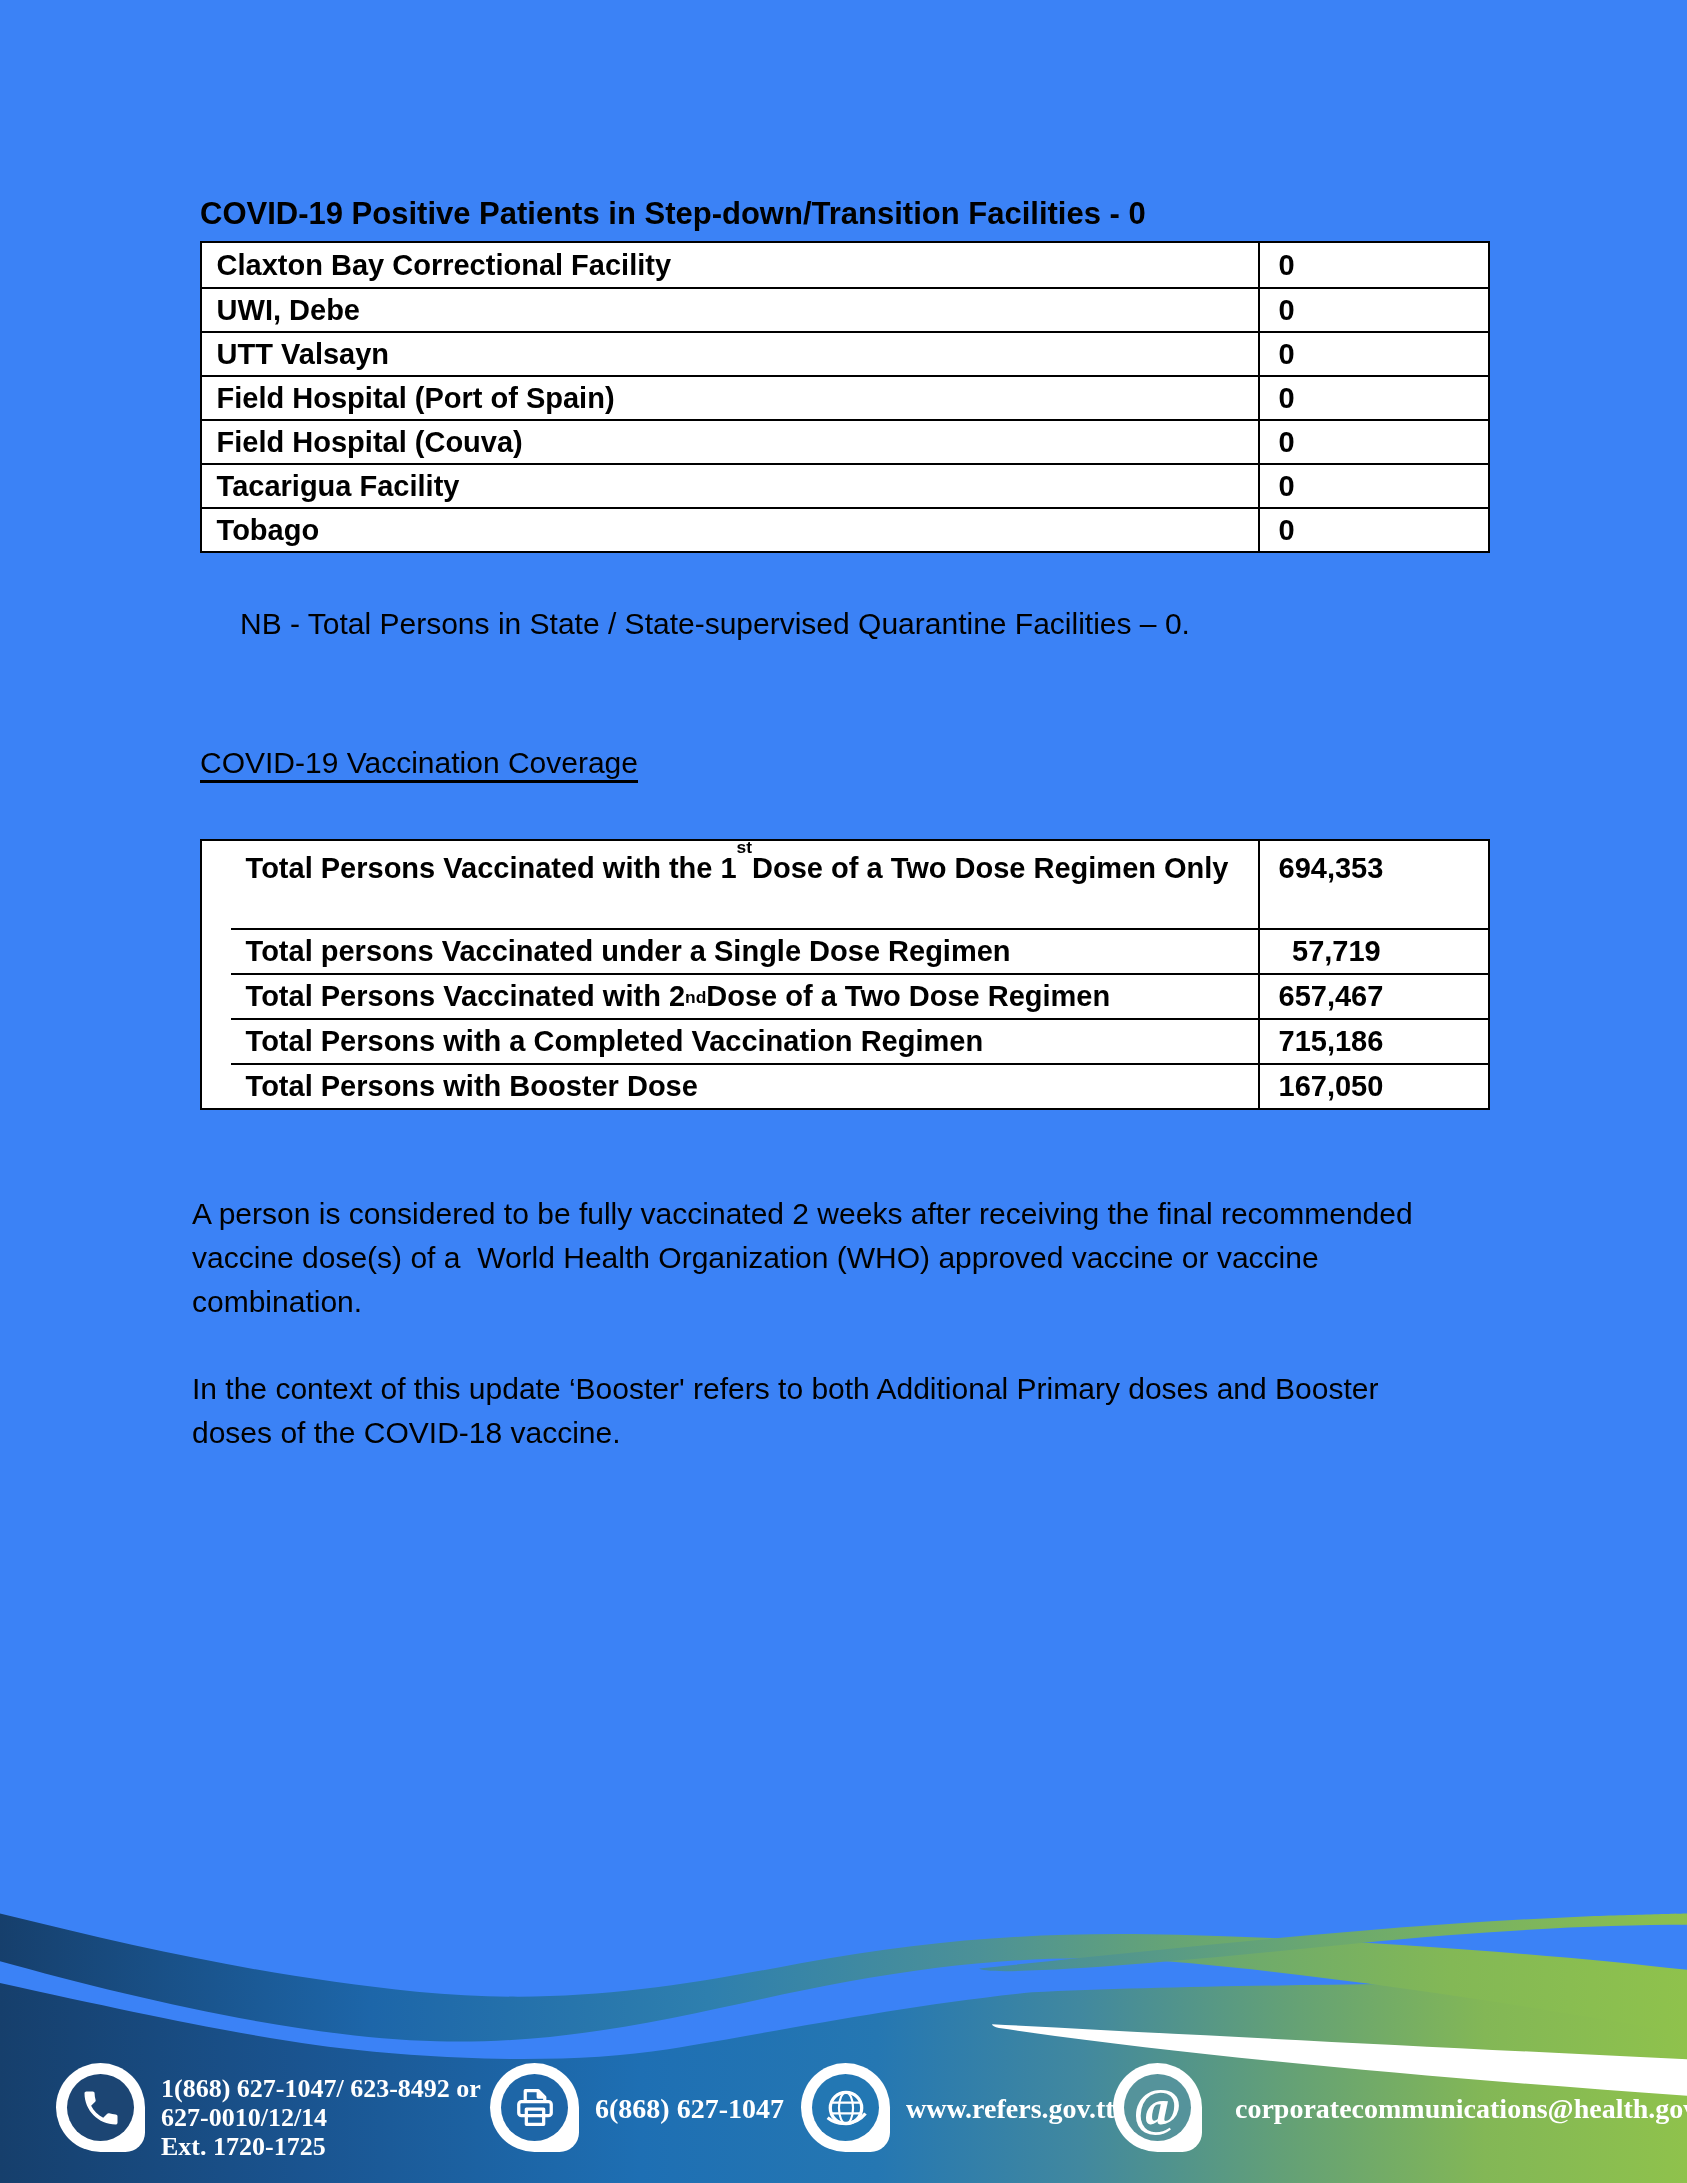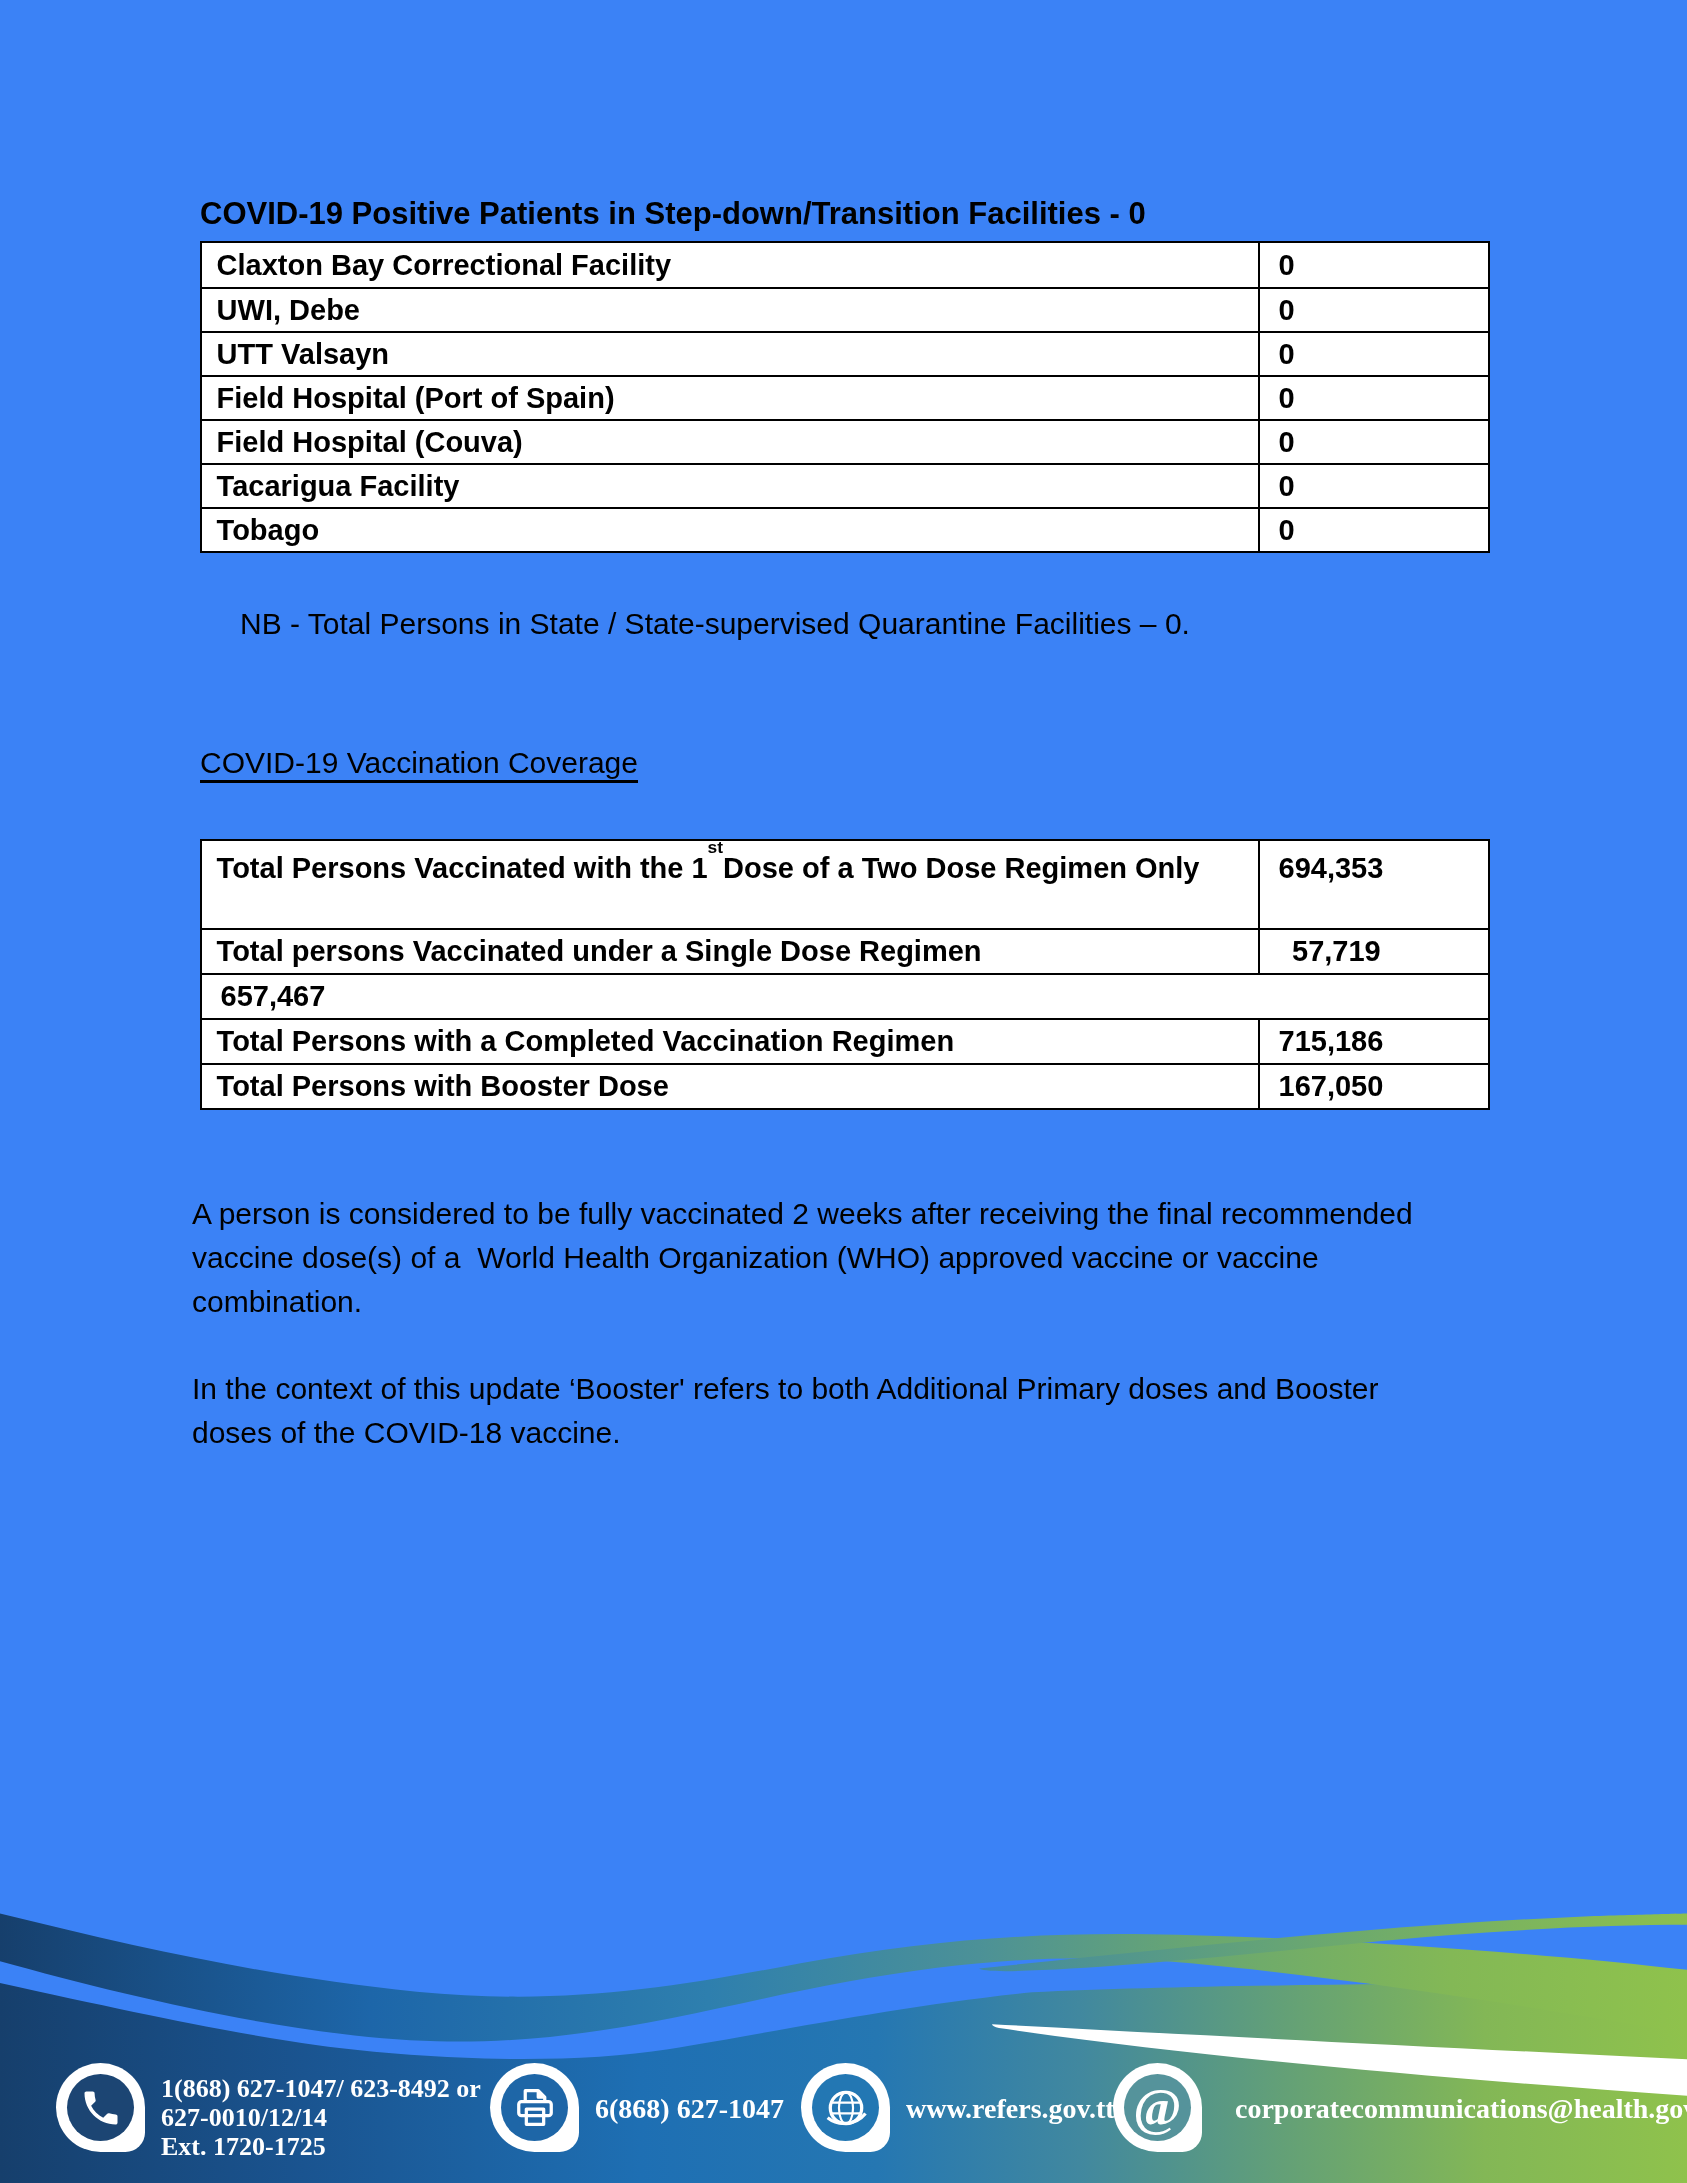--- a/index.html
+++ b/index.html
@@ -20,21 +20,21 @@
   #para1 { top:1192px; }
   #para2 { top:1367px; }
 
   
   .dtable { position:absolute; left:200px; width:1290px; border:2.6px solid #000; background:#fff; }
   #table1 { top:241px; }
   #table2 { top:839px; }
   .trow { display:flex; border-top:2.6px solid #000; }
   .trow:first-child { border-top:none; }
   #table1 .trow { height:44px; }
-  #table2 .trow { height:45px; }
+  #table2 .trow { height:45px;margin-left:29px; }
   #table2 .trow.tall { height:87px; }
   .cell-label { flex:1 1 auto; border-right:2.6px solid #000; display:flex; align-items:center;
                 padding-left:14.6px; padding-right:20px; font-size:29px; font-weight:bold; }
   .cell-value { width:228px; display:flex; align-items:center; padding-left:18.5px;
                 font-size:29px; font-weight:bold; white-space:pre; }
   #table2 .trow.tall .cell-label,
   #table2 .trow.tall .cell-value { align-items:flex-start; padding-top:6px; line-height:42px; }
   .cell-value.indent { padding-left:32px; }
   .sup { vertical-align:super; font-size:60%; line-height:0; }
 
@@ -117,20 +117,25 @@
     </div>
     <div class="trow">
       <div class="cell-label">
           <span>Total persons Vaccinated under a Single Dose Regimen</span>
           <span class="sup"></span>
           <span></span>
         </div>
       <div class="cell-value indent">57,719</div>
     </div>
     <div class="trow">
+      <div class="cell-label">
+          <span>Total Persons Vaccinated with 2</span>
+          <span class="sup">nd</span>
+          <span> Dose of a Two Dose Regimen</span>
+        </div>
       <div class="cell-value">657,467</div>
     </div>
     <div class="trow">
       <div class="cell-label">
           <span>Total Persons with a Completed Vaccination Regimen</span>
         </div>
       <div class="cell-value">715,186</div>
     </div>
     <div class="trow">
       <div class="cell-label">

